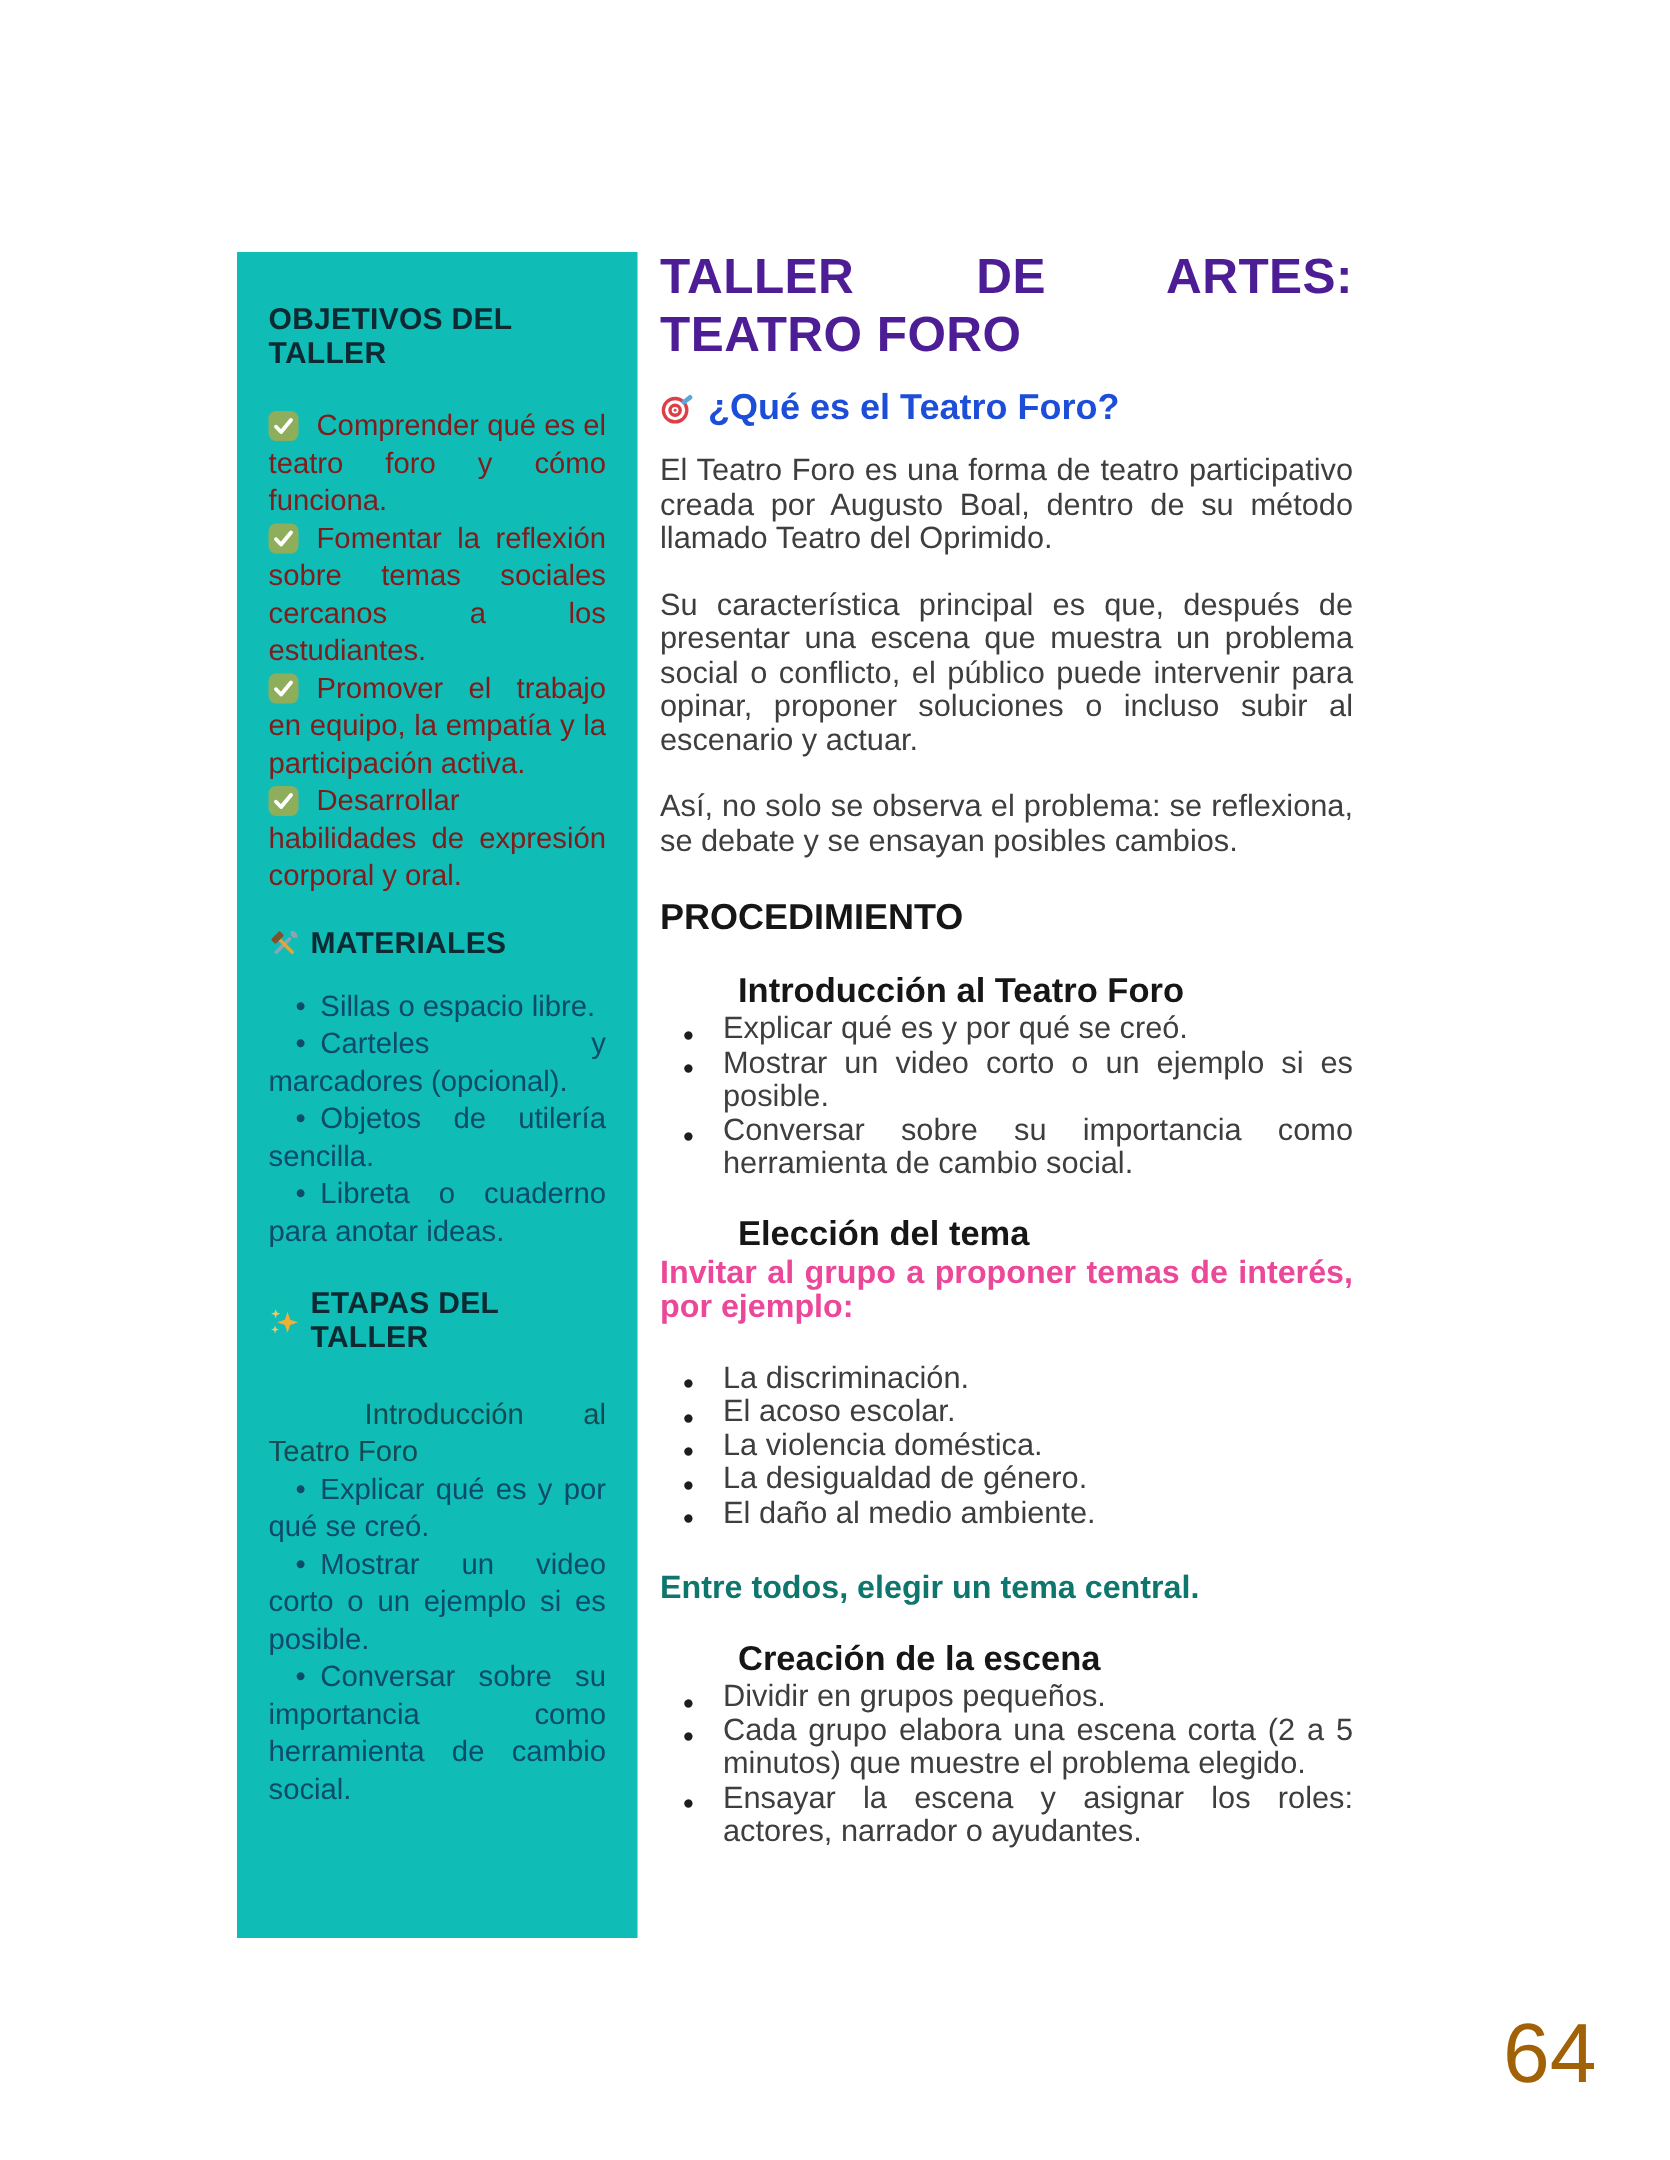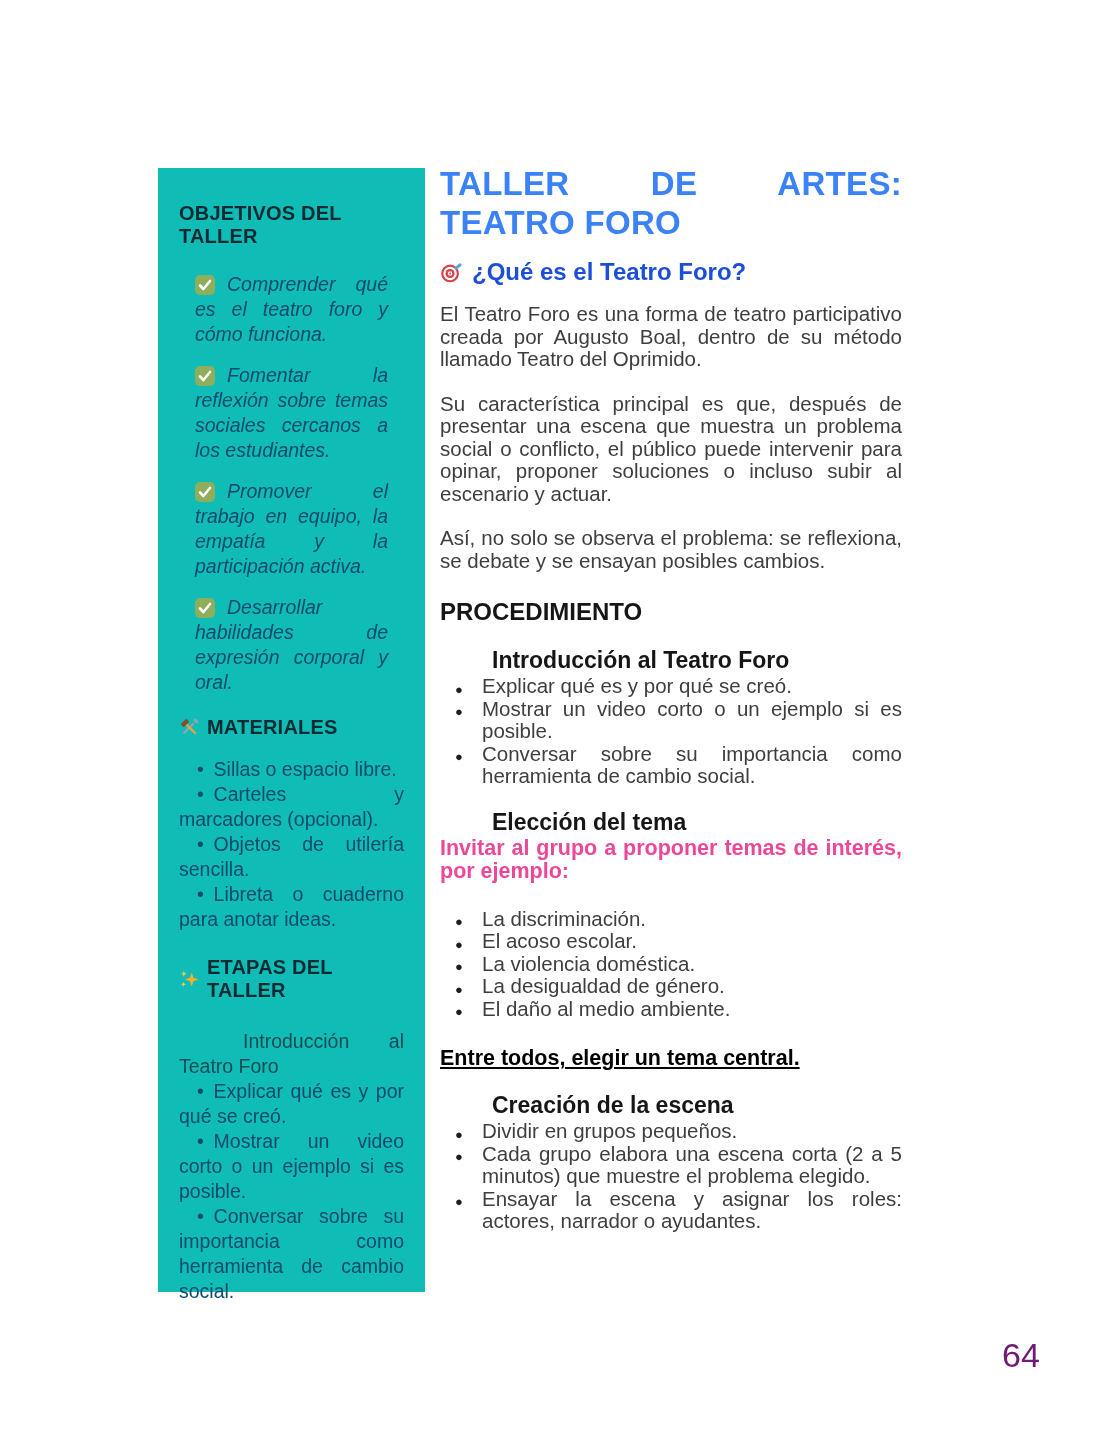--- a/index.html
+++ b/index.html
@@ -21,23 +21,22 @@
     box-sizing:border-box;
   }
   .side-title {
     margin:0; font-size:20px; font-weight:700; color:#0d2a32;
     letter-spacing:.2px; display:flex; align-items:center; gap:7px;
   }
   .side-title .icon { display:inline-flex; flex:0 0 auto; }
   .side-block-gap1 { margin-top:21px; }
   .side-block-gap2 { margin-top:24px; }
   .obj-item {
-    margin:16px; font-size:19.5px; line-height:25px; color:#0c4a6e;
+    margin:0; font-size:19.5px; line-height:25px; color:#7f1d1d;
     text-align:justify;
-    font-style:italic;
   }
   .obj-first { margin-top:24px; }
   .check {
     display:inline-block; width:20px; height:20px; border-radius:5px;
     background:#8fae5c; vertical-align:-4px; margin-right:12px;
     position:relative;
   }
   .check svg { position:absolute; inset:0; }
   .side-li {
     margin:0; font-size:19.5px; line-height:25px; color:#0c4a6e;
@@ -47,21 +46,21 @@
   .side-list-gap { margin-top:18px; }
   .side-intro {
     margin:27px 0 0 0; font-size:19.5px; line-height:25px; color:#164b54;
     text-align:justify; text-indent:64px;
   }
 
   
   .main { position:absolute; left:440px; top:164px; width:462px; }
   .doc-title {
     margin:0; font-size:33px; line-height:39px; font-weight:700;
-    color:#3b82f6; text-align:justify; letter-spacing:.3px;
+    color:#4c1d95; text-align:justify; letter-spacing:.3px;
   }
   .q-heading {
     margin-top:16px; font-size:24px; font-weight:700; color:#1d4ed8;
     display:flex; align-items:center; gap:9px;
   }
   .q-heading .icon { display:inline-flex; flex:0 0 auto; }
   .body-p {
     margin:17px 0 0 0; font-size:20.5px; line-height:22.5px;
     color:#3e3e3e; text-align:justify;
   }
@@ -83,26 +82,26 @@
   ul.bullets li::before {
     content:"●"; position:absolute; left:-27px; top:3.5px;
     font-size:13px; color:#1d1d1d;
   }
   ul.topics { margin-top:24px; }
   .bold-lead {
     margin:2px 0 0 0; font-size:21.5px; line-height:23.5px; font-weight:700;
     color:#ec4899; text-align:justify;
   }
   .closing {
-    margin:26px 0 0 0; font-size:21.5px; font-weight:700; color:#000000;text-decoration:underline;
+    margin:26px 0 0 0; font-size:21.5px; font-weight:700; color:#0f766e;
   }
 
   .page-number {
     position:absolute; left:1002px; top:1336px;
-    font-size:34px; color:#701a75;
+    font-size:56px; color:#a16207;
   }
 </style>
 </head>
 <body>
 
 <div class="page">
 
   <aside class="sidebar">
 
     <h2 class="side-title">

